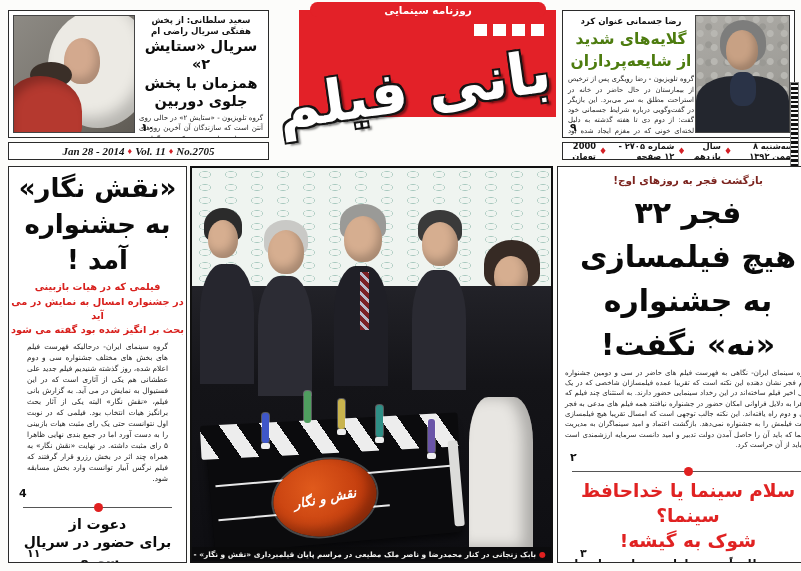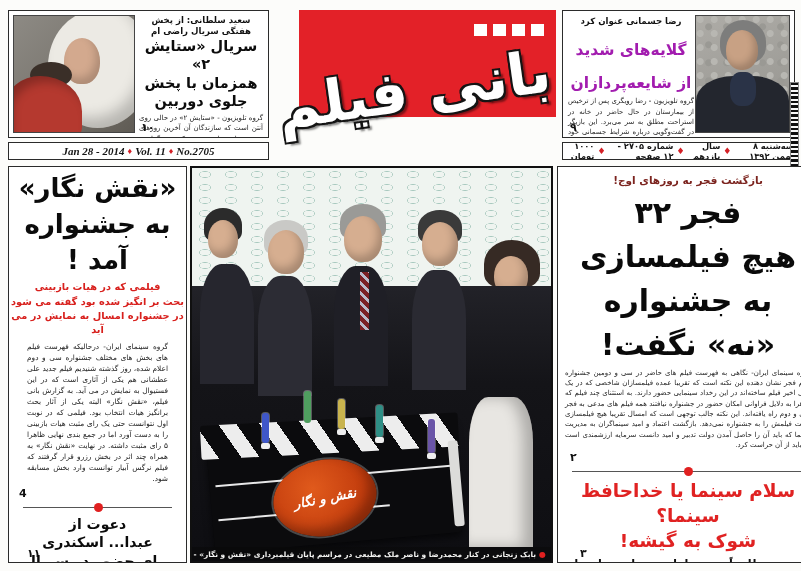--- a/index.html
+++ b/index.html
@@ -54,21 +54,21 @@
   #tr-photo { position:absolute; right:4px; top:4px; width:95px; height:118px; border:1px solid #444;
               background:radial-gradient(circle at 30% 25%,#b8b7b2 0 3px,transparent 4px),
                          radial-gradient(circle at 70% 60%,#9a9994 0 3px,transparent 4px),
                          linear-gradient(160deg,#aeaca7,#93928d); background-size:14px 14px,18px 18px,100% 100%; overflow:hidden; }
   .hair2 { position:absolute; left:24px; top:4px; width:46px; height:44px; border-radius:50% 50% 40% 40%; background:#7d7d7c; }
   .face2 { position:absolute; left:30px; top:14px; width:32px; height:40px; border-radius:50% 50% 46% 46%; background:#c8a184;
            box-shadow:inset -4px -5px 7px rgba(0,0,0,.2); }
   .body2 { position:absolute; left:0; bottom:-6px; width:100%; height:62px; border-radius:40% 40% 0 0; background:#23262e; }
   .scarf2 { position:absolute; left:34px; bottom:26px; width:26px; height:34px; border-radius:40%; background:#2a3347; }
   #tr-text { position:absolute; left:5px; top:5px; width:126px; bottom:3px; }
-  #tr-text .hl { font-size:15.5px; font-weight:bold; color:#a21caf; text-align:center; line-height:1.3; margin-top:13px; }
+  #tr-text .hl { font-size:15.5px; font-weight:bold; color:#4d7c0f; text-align:center; line-height:1.3; margin-top:2px; }
   #tr-text .jtext { margin-top:3px; font-size:6.9px; }
   #tr-pg { position:absolute; left:2px; bottom:0; }
 
   
   #barcode { position:absolute; left:790px; top:82px; width:9px; height:96px; border:1px solid #888; background:
              repeating-linear-gradient(to bottom,#101010 0 2px,#fafafa 2px 4px,#101010 4px 7px,#fafafa 7px 9px); }
 
   
   #left-col { left:8px; top:166px; width:179px; height:397px; }
   #left-col .bighl { margin-top:7px; font-size:26px; font-weight:bold; color:#0b0b0b; text-align:center; line-height:1.12; }
@@ -153,20 +153,21 @@
   </div>
 
   <div id="mast-red">
     <div id="mast-squares">
       <span></span>
         <span></span>
         <span></span>
         <span></span>
     </div>
   </div>
+  <div id="mast-ribbon" class="rtl">روزنامه سینمایی</div>
   <div id="mast-logo" class="rtl">بانی فیلم</div>
 
   <div class="box" id="tr-box">
     <div id="tr-photo">
       <div class="hair2"></div>
       <div class="face2"></div>
       <div class="body2"></div>
       <div class="scarf2"></div>
     </div>
     <div id="tr-text" class="rtl">
@@ -178,40 +179,39 @@
     </div>
   </div>
 
   <div class="box rtl" id="date-fa">
     <span>سه‌شنبه ۸ بهمن ۱۳۹۲</span>
     <span class="diamond">♦</span>
     <span>سال یازدهم</span>
     <span class="diamond">♦</span>
     <span>شماره ۲۷۰۵ - ۱۲ صفحه</span>
     <span class="diamond">♦</span>
-    <span>۱۰۰۰ تومان</span>
+    <span>2000 تومان</span>
   </div>
 
   <div id="barcode"></div>
 
   <div class="box rtl" id="left-col">
     <div class="bighl">«نقش نگار»</div>
     <div class="bighl">به جشنواره</div>
     <div class="bighl">آمد !</div>
     <div class="subhl">فیلمی که در هیات بازبینی</div>
+    <div class="subhl" style="margin-top:0">در جشنواره امسال به نمایش در می آید</div>
     <div class="subhl" style="margin-top:0">بحث بر انگیز شده بود گفته می شود</div>
-    <div class="subhl" style="margin-top:0">در جشنواره امسال به نمایش در می آید</div>
     <div class="jtext">گروه سینمای ایران- درحالیکه فهرست فیلم های بخش های مختلف جشنواره سی و دوم اعلام شده، روز گذشته شنیدیم فیلم جدید علی عطشانی هم یکی از آثاری است که در این فستیوال به نمایش در می آید. به گزارش بانی فیلم، «نقش نگار» البته یکی از آثار بحث برانگیز هیات انتخاب بود. فیلمی که در نوبت اول نتوانست حتی یک رای مثبت هیات بازبینی را به دست آورد اما در جمع بندی نهایی ظاهرا ۵ رای مثبت داشته. در نهایت «نقش نگار» به همراه چند اثر در بخش رزرو قرار گرفتند که فیلم نرگس آبیار توانست وارد بخش مسابقه شود.</div>
     <div class="pgnum" style="direction:ltr">4</div>
     <div class="divider">
         <div class="line"></div>
         <div class="dot"></div>
       </div>
     <div class="story2-hl">دعوت از</div>
-    <div class="story2-hl">عبدا... اسکندری</div>
     <div class="story2-hl l3">برای حضور در سریال سوری</div>
 
     <div id="bl-pg" class="pgnum">۱۱</div>
   </div>
 
   <div class="box" id="photo">
     <div id="pwall"></div>
 
     <div class="hair" style="left:12px;top:40px;width:38px;height:34px;background:#2b2b2b"></div>
     <div class="head" style="left:16px;top:52px;width:30px;height:38px"></div>

